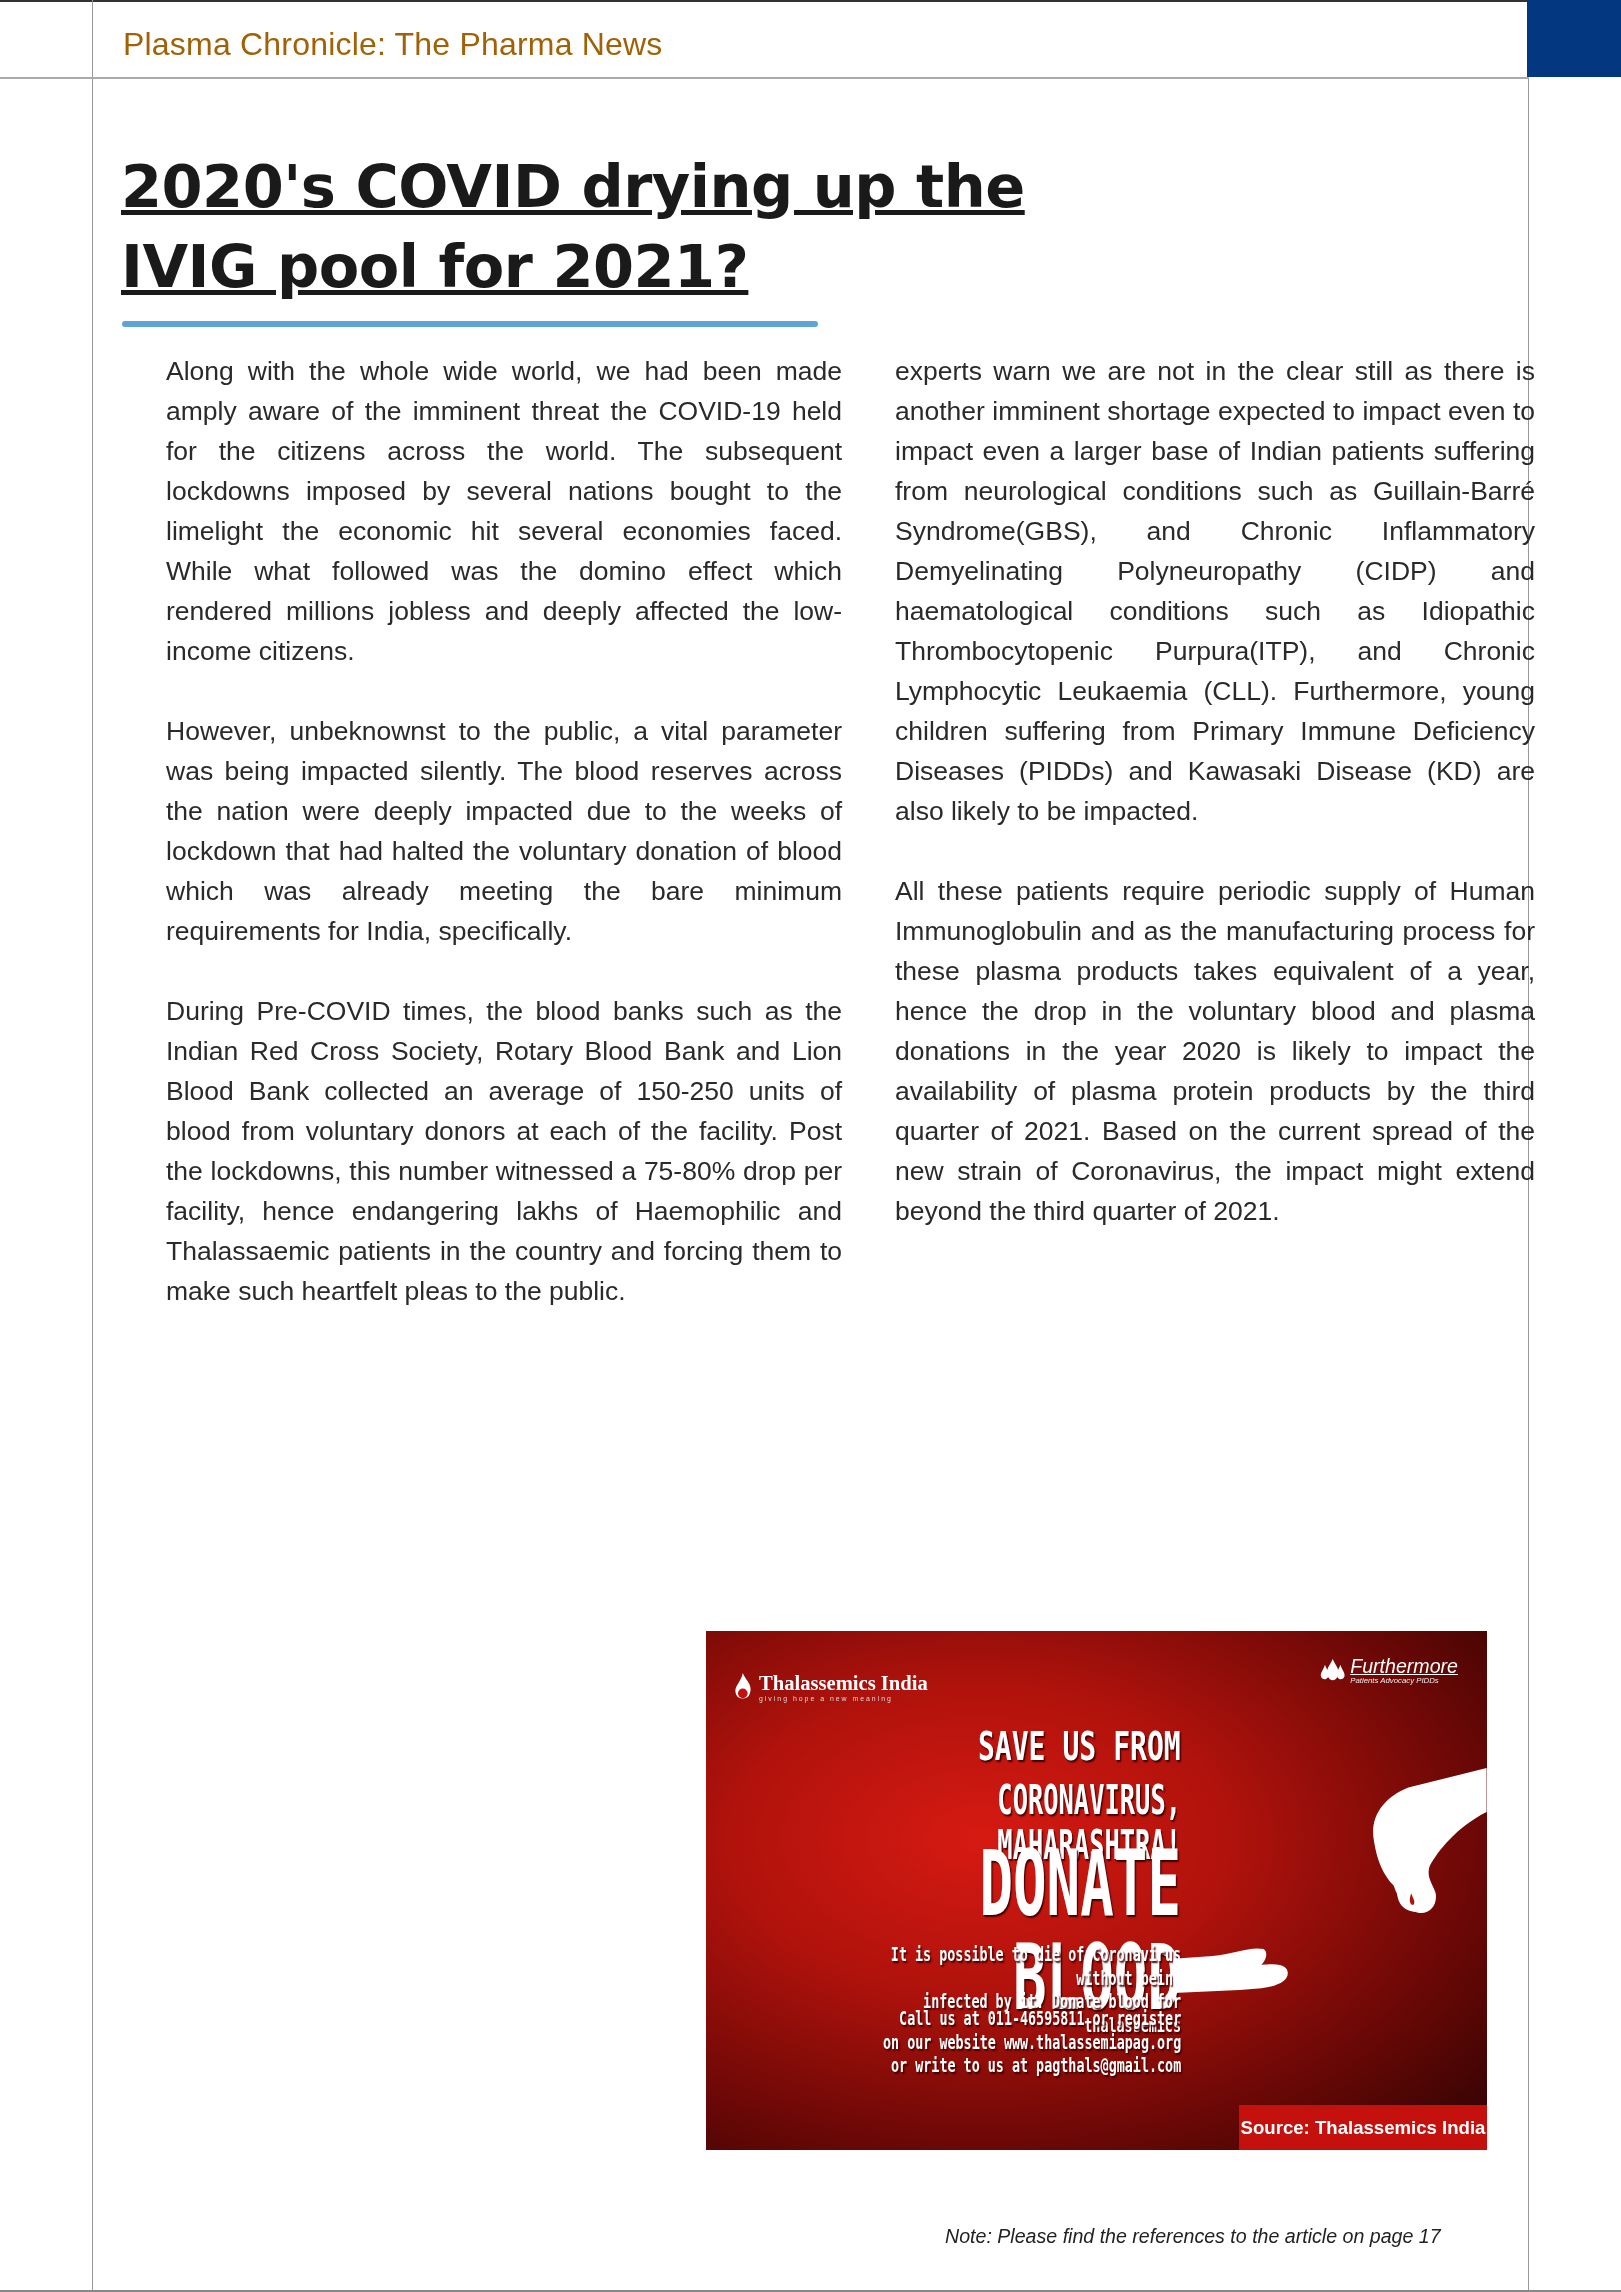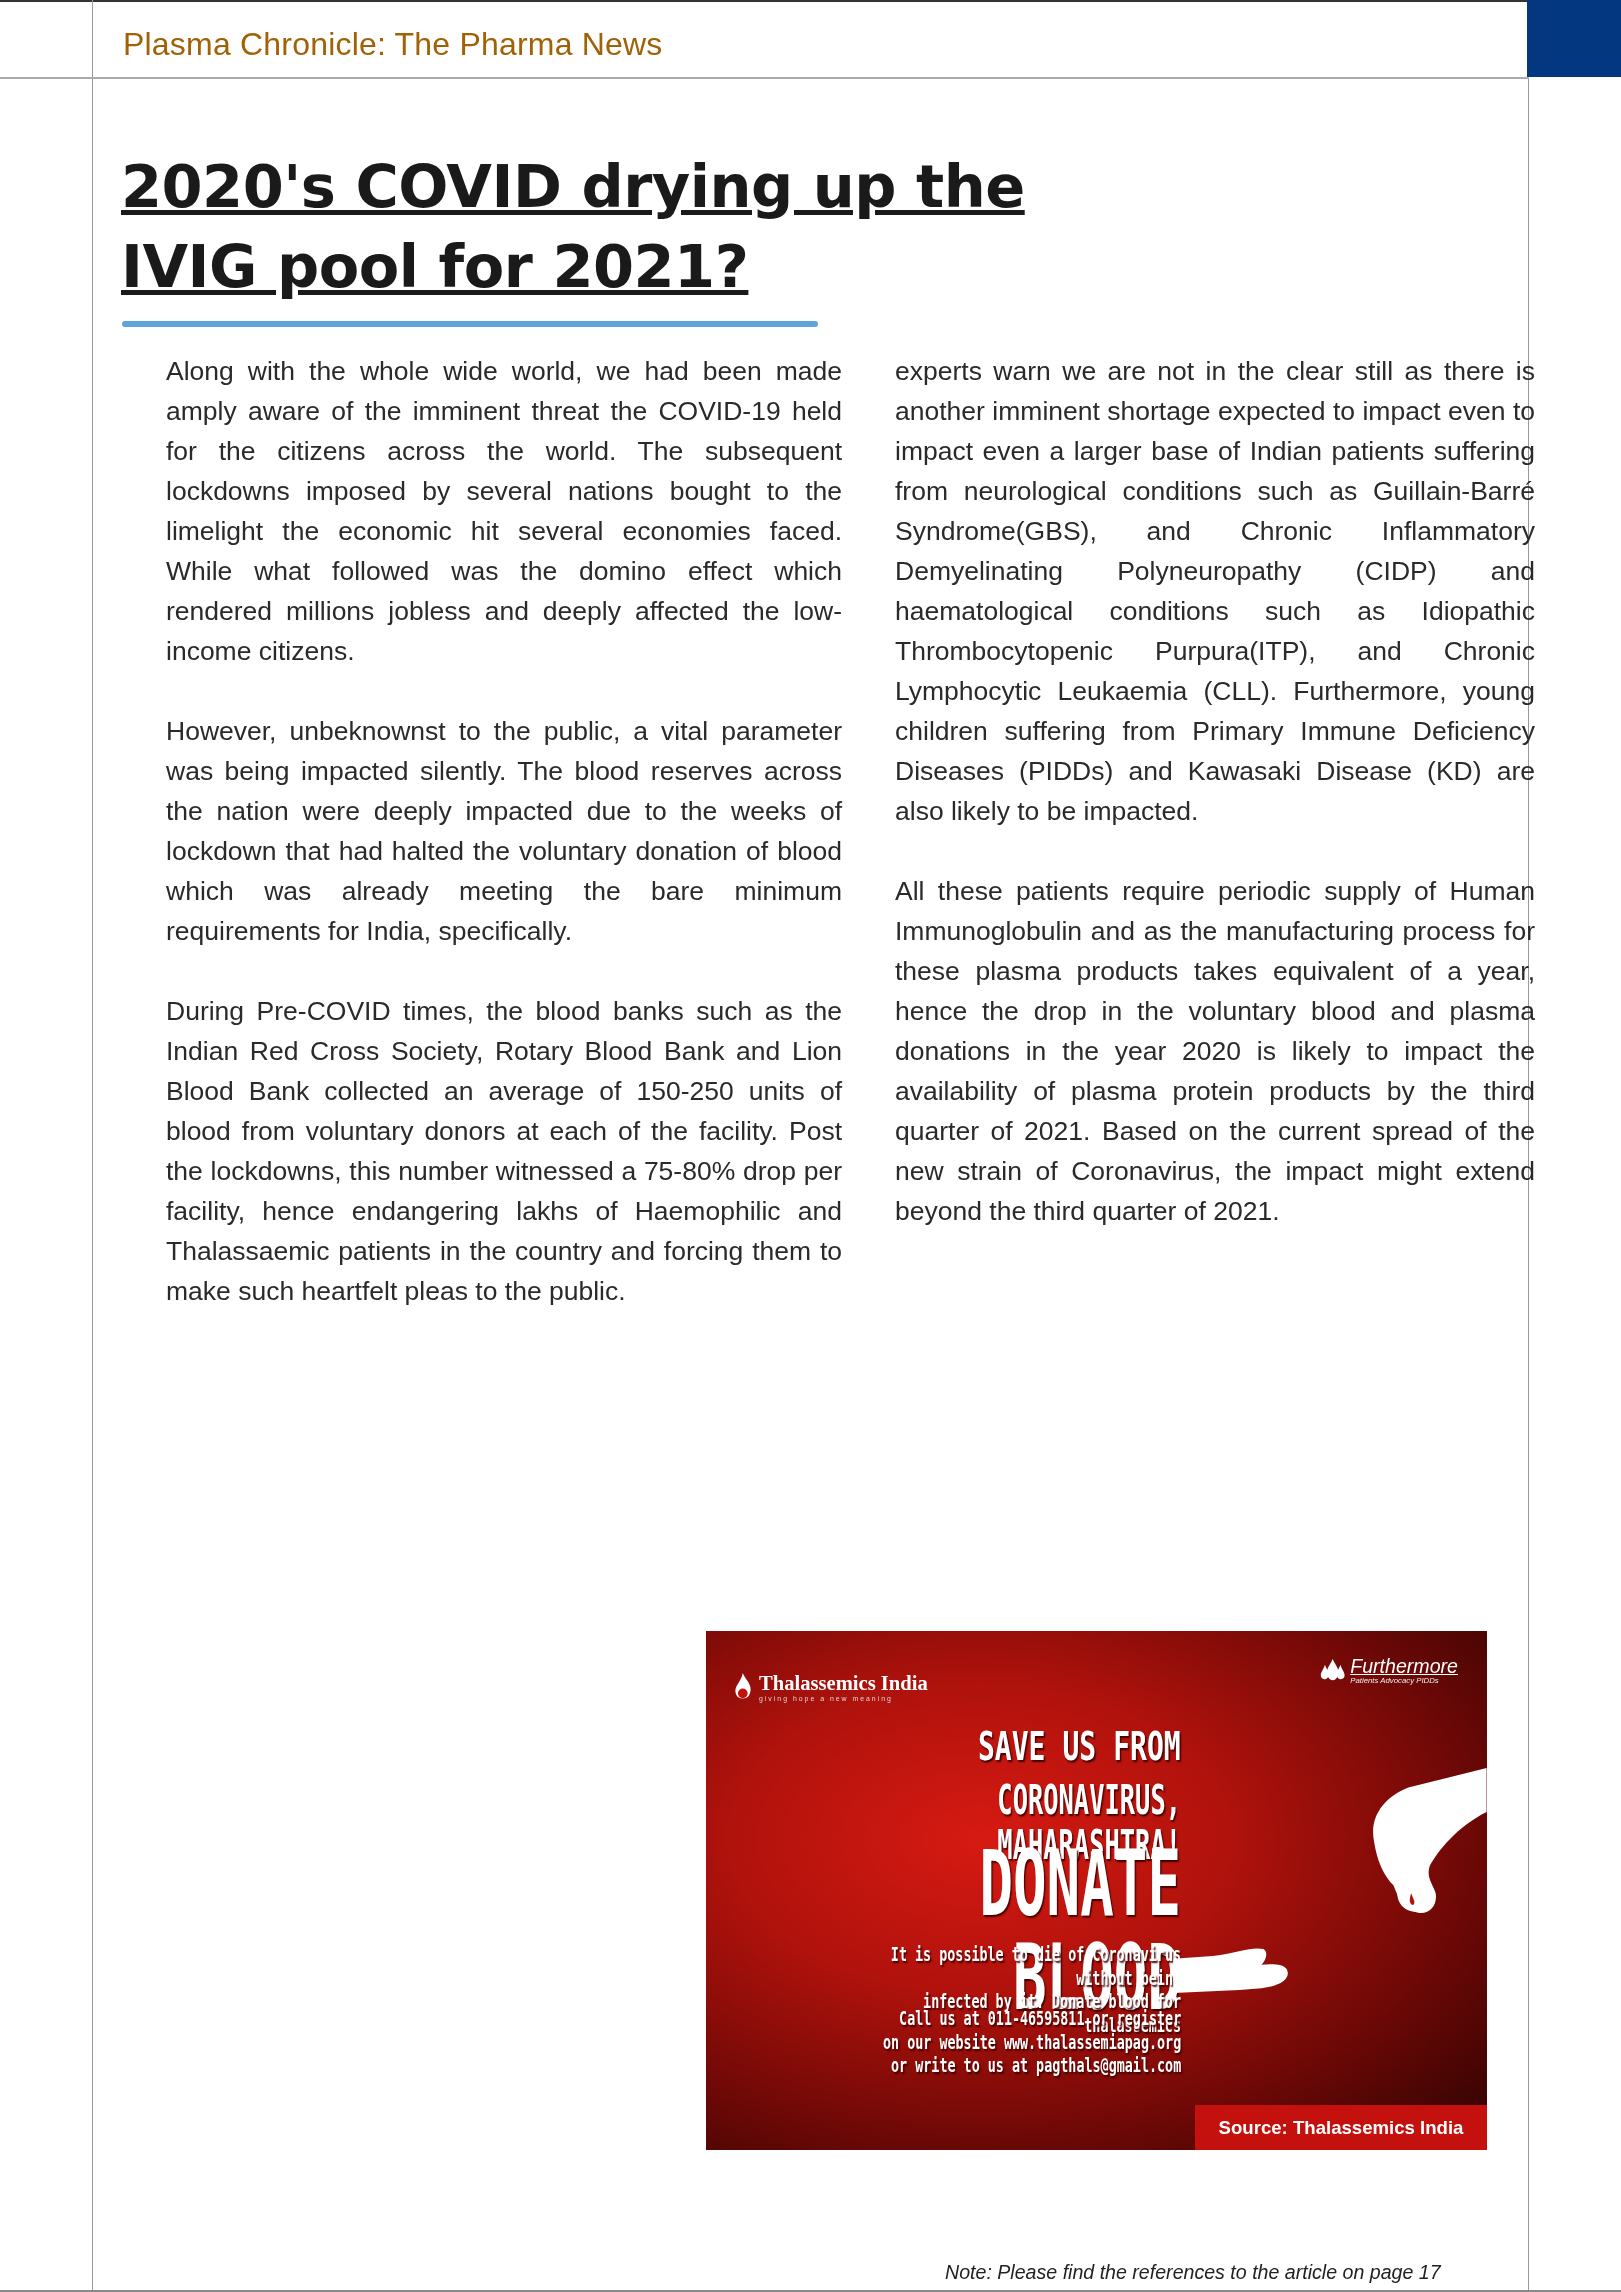--- a/index.html
+++ b/index.html
@@ -29,23 +29,23 @@
   .ad-logo-right{position:absolute;right:29px;top:25.5px;display:flex;align-items:center;gap:3.9px;}
   .ad-logo-right .name{font-style:italic;color:#fff;font-size:19.6px;text-decoration:underline;line-height:19.6px;}
   .ad-logo-right .tag{font-size:7.8px;color:#eee;font-style:italic;}
   .ad-text{position:absolute;right:306px;text-align:right;color:#fff;font-family:"DejaVu Sans Mono",monospace;font-weight:bold;transform-origin:right top;text-shadow:2px 2px 2px #400;}
   .ad-h1{top:94px;font-size:39px;line-height:43px;transform:scaleX(0.72);}
   .ad-h2{top:147px;font-size:41px;line-height:45px;transform:scaleX(0.62);}
   .ad-h3{top:206px;font-size:90px;line-height:94px;transform:scaleX(0.62);}
   .ad-p{top:312px;font-size:18.6px;line-height:23.5px;transform:scaleX(0.72);}
   .ad-c{top:376px;font-size:18.6px;line-height:23.5px;transform:scaleX(0.72);}
   .ad-hands{position:absolute;right:0;top:137px;width:314px;height:274px;}
-  .ad-source{position:absolute;right:0;bottom:0;width:292px;height:45px;background:#c4110d;color:#fff;font-weight:bold;font-size:18.6px;display:flex;align-items:center;justify-content:center;}
+  .ad-source{position:absolute;right:0;bottom:0;width:248px;height:45px;background:#c4110d;color:#fff;font-weight:bold;font-size:18.6px;display:flex;align-items:center;justify-content:center;}
 
-  .note{position:absolute;left:945px;top:2225px;font-style:italic;font-size:19.6px;color:#222;margin-top:36px;}
+  .note{position:absolute;left:945px;top:2225px;font-style:italic;font-size:19.6px;color:#222;}
 </style>
 </head>
 <body>
 
 <div class="topline"></div>
 <div class="vline-left"></div>
 <div class="vline-right"></div>
 <div class="header-bar"></div>
 <div class="blue-tab"></div>
 <div class="header-title">Plasma Chronicle: The Pharma News</div>

